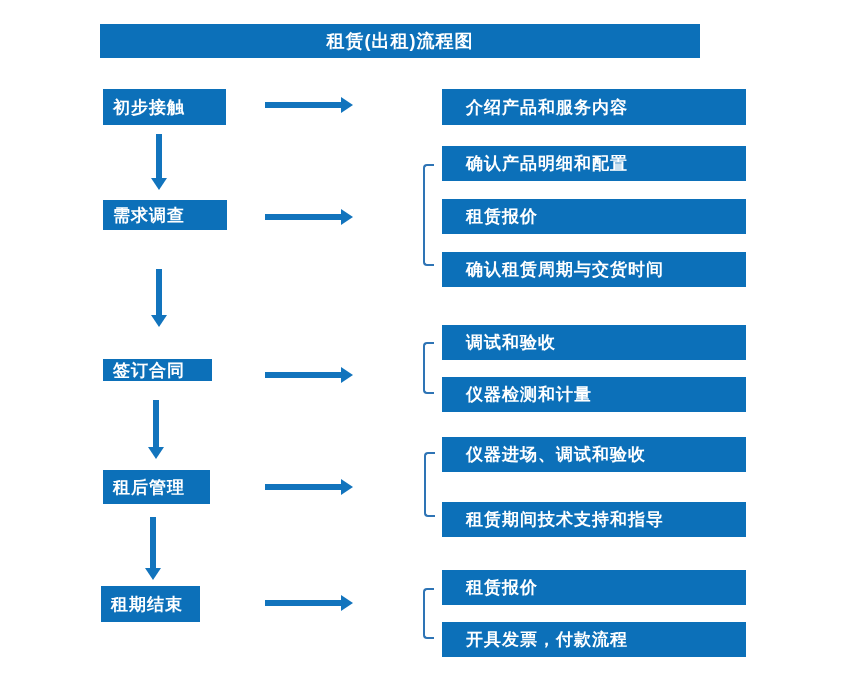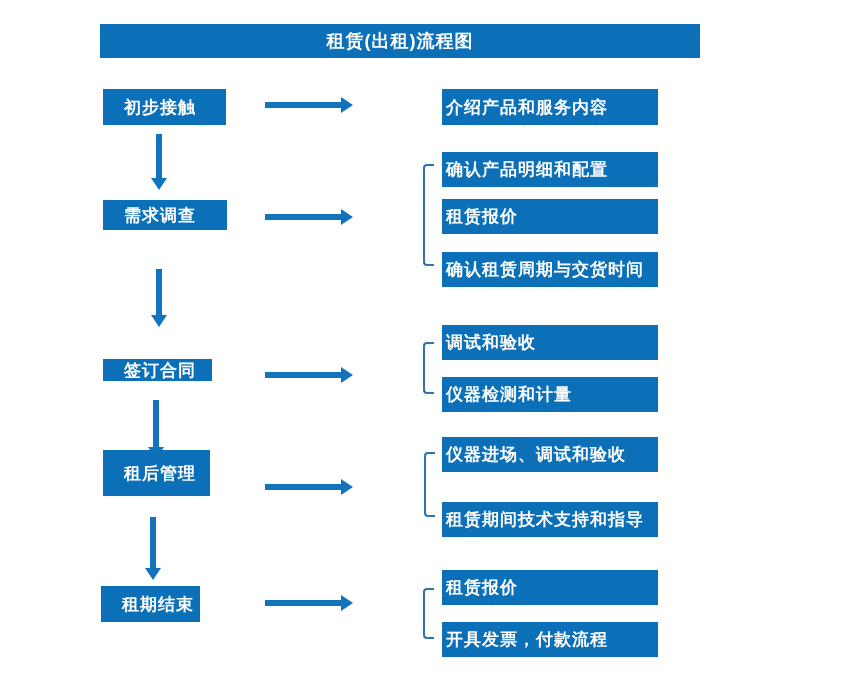--- a/index.html
+++ b/index.html
@@ -24,36 +24,36 @@
     font-size:18px;
     text-align:center;
     letter-spacing:1px;
   }
   .stepbox{
     position:absolute;
     background:var(--box-blue);
     color:#ffffff;
     font-weight:bold;
     font-size:17px;
-    padding-left:21px;
+    padding-left:10px;
     box-sizing:border-box;
     letter-spacing:1px;
     display:flex;align-items:center;
   }
   .detailbox{
     position:absolute;
     background:var(--box-blue);
     color:#ffffff;
     font-weight:bold;
     font-size:17px;
-    padding-left:4px;
+    padding-left:24px;
     box-sizing:border-box;
     letter-spacing:1px;
     display:flex;align-items:center;
-    width:216px;height:35px;
+    width:304px;height:35px;
     left:442px;
   }
   .harrow{
     position:absolute;
     display:flex;align-items:center;
     left:265px;width:88px;height:16px;
   }
   .harrow .shaft{height:6px;flex:1;background:var(--arrow-blue);}
   .harrow .head{
     width:0;height:0;
@@ -101,21 +101,21 @@
     <div class="shaft"></div>
     <div class="head"></div>
   </div>
 
   <div class="stepbox" style="left:103px;top:188px;width:124px;height:30px;">需求调查</div>
   <div class="harrow" style="top:197px;">
     <div class="shaft"></div>
     <div class="head"></div>
   </div>
   <div class="bracket" style="left:423px;top:152px;height:102px;"></div>
-  <div class="detailbox" style="top:140px;font-family:Liberation Serif, serif;">确认产品明细和配置</div>
+  <div class="detailbox" style="top:134px;font-family:Liberation Serif, serif;">确认产品明细和配置</div>
   <div class="detailbox" style="top:187px;">租赁报价</div>
   <div class="detailbox" style="top:240px;">确认租赁周期与交货时间</div>
 
   <div class="varrow" style="left:150px;top:257px;height:58px;">
     <div class="shaft"></div>
     <div class="head"></div>
   </div>
 
   <div class="stepbox" style="left:103px;top:347px;width:109px;height:22px;">签订合同</div>
   <div class="harrow" style="top:355px;">
@@ -124,21 +124,21 @@
   </div>
   <div class="bracket" style="left:423px;top:330px;height:52px;"></div>
   <div class="detailbox" style="top:313px;">调试和验收</div>
   <div class="detailbox" style="top:365px;">仪器检测和计量</div>
 
   <div class="varrow" style="left:147px;top:388px;height:59px;">
     <div class="shaft"></div>
     <div class="head"></div>
   </div>
 
-  <div class="stepbox" style="left:103px;top:438px;width:107px;height:46px;">租后管理</div>
+  <div class="stepbox" style="left:103px;top:458px;width:107px;height:34px;">租后管理</div>
   <div class="harrow" style="top:467px;">
     <div class="shaft"></div>
     <div class="head"></div>
   </div>
   <div class="bracket" style="left:424px;top:440px;height:65px;"></div>
   <div class="detailbox" style="top:490px;">租赁期间技术支持和指导</div>
   <div class="detailbox" style="top:425px;">仪器进场、调试和验收</div>
 
   <div class="varrow" style="left:144px;top:505px;height:63px;">
     <div class="shaft"></div>

